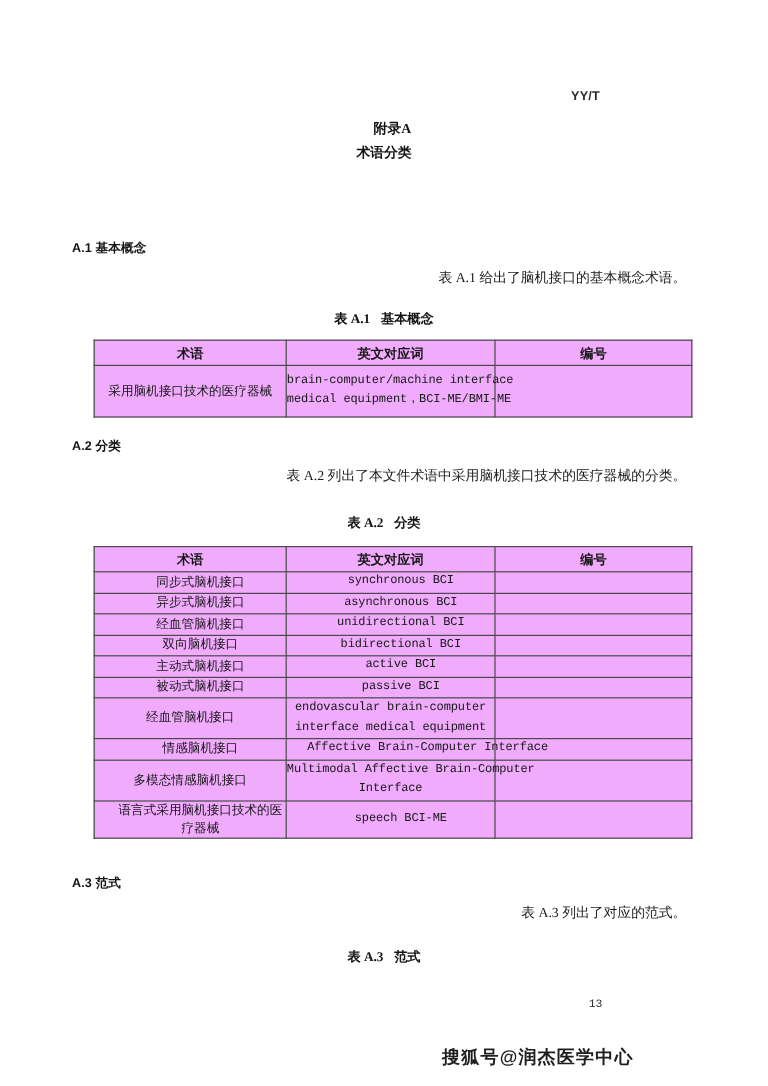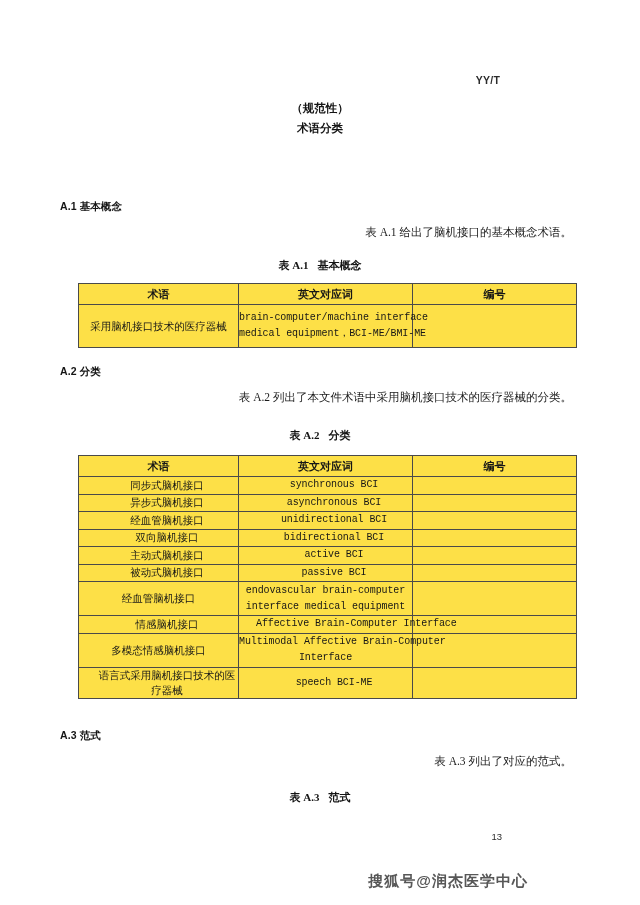--- a/index.html
+++ b/index.html
@@ -92,21 +92,21 @@
   .cap-a1 { top: 258px; }
   .cap-a2 { top: 428px; }
   .cap-a3 { top: 790px; }
   .cap-gap { display: inline-block; width: 9px; }
 
   
   table.doc-table {
     position: absolute;
     border-collapse: collapse;
     table-layout: fixed;
-    background: #fde047;
+    background: #f0abfc;
   }
   table.doc-table td,
   table.doc-table th {
     border: 1px solid #4a4a4a;
     padding: 0;
     text-align: center;
     vertical-align: middle;
     color: #161616;
   }
   table.doc-table th {
@@ -153,45 +153,45 @@
   #table-a2 tr.r-single td { height: 16.5px; padding-left: 17px; }
   #table-a2 tr.r-double td { height: 33px; }
 
   .en-line { display: block; white-space: nowrap; }
 
   
   .page-number {
     position: absolute;
     top: 831px;
     right: 62px;
-    font-family: Liberation Sans, sans-serif;
+    font-family: Liberation Mono, monospace;
     font-size: 9.5px;
     color: #2b2b2b;
   }
   .watermark {
     position: absolute;
     top: 872px;
     right: 36px;
     font-family: "Liberation Sans", "DejaVu Sans", sans-serif;
     font-weight: bold;
     font-size: 15px;
-    color: #404040;
+    color: #000000;
     letter-spacing: 1px;
     opacity: 0.88;
   }
 </style>
 </head>
 <body>
 
 <div class="page">
 
   <div class="running-head">YY/T</div>
 
   <div class="annex-title">
-    <span class="line">（规范性）</span>
+    <span class="line l1">附录A</span>
     <span class="line">术语分类</span>
   </div>
 
   <div class="sec-head sec-a1">A.1 基本概念</div>
   <div class="para para-a1">表 A.1 给出了脑机接口的基本概念术语。</div>
   <div class="tbl-caption cap-a1">
     <span>表 A.1</span><span class="cap-gap"></span><span>基本概念</span>
   </div>
 
   <table class="doc-table" id="table-a1">

